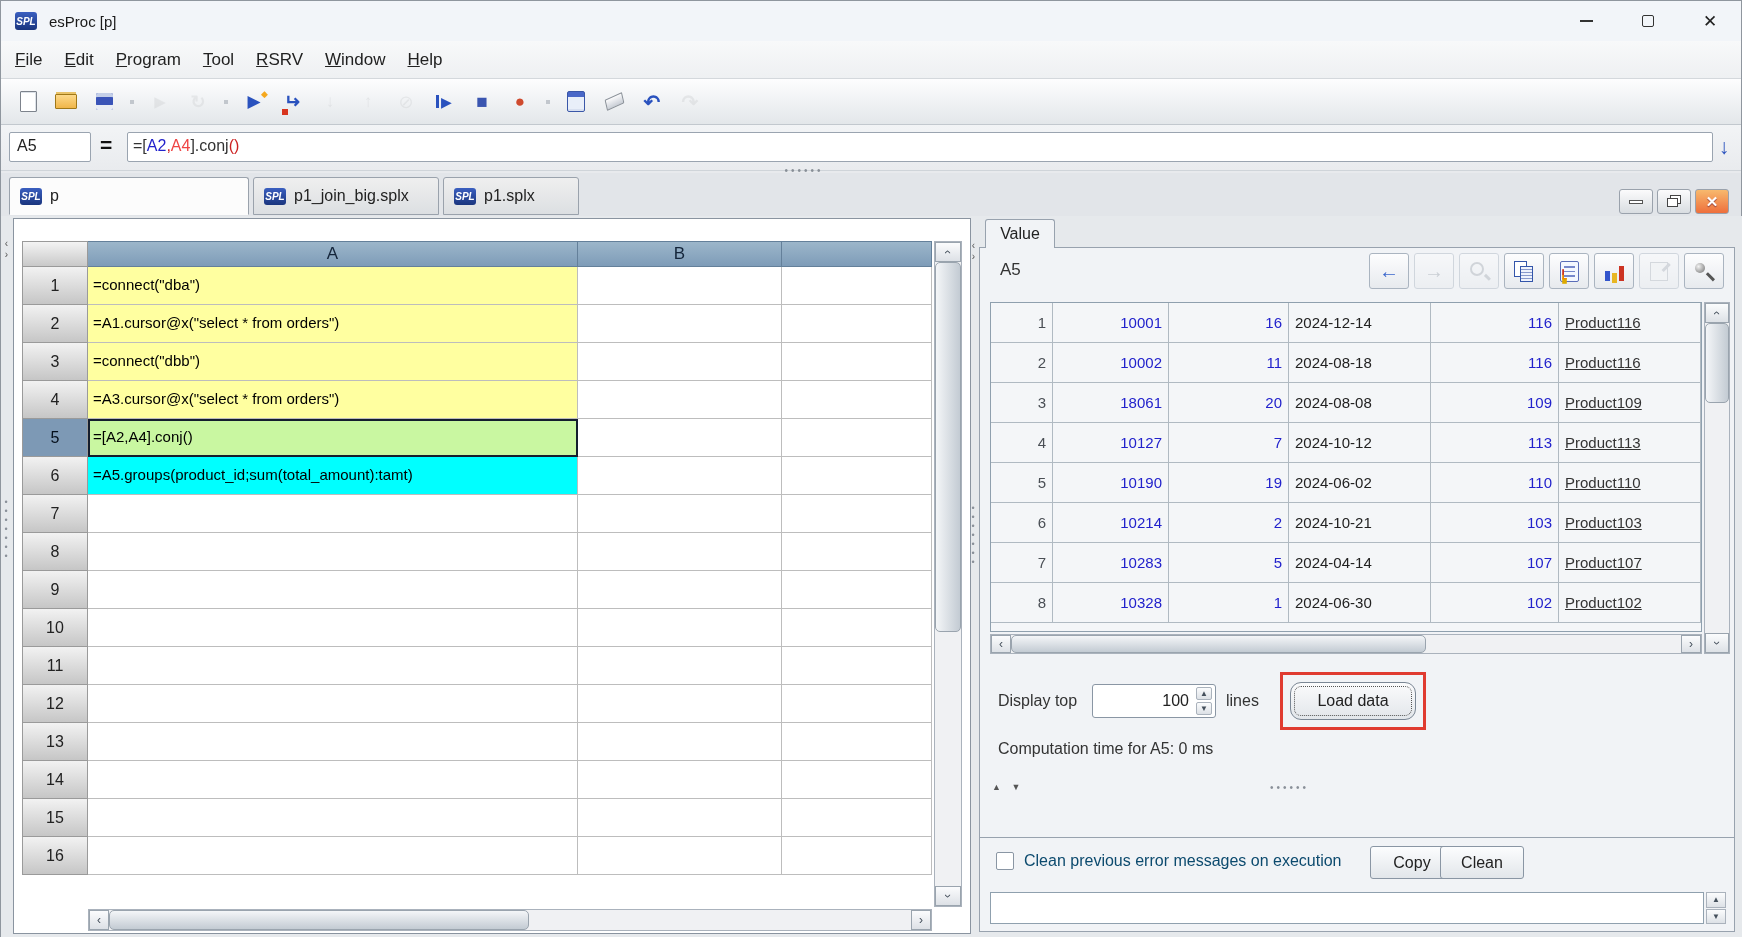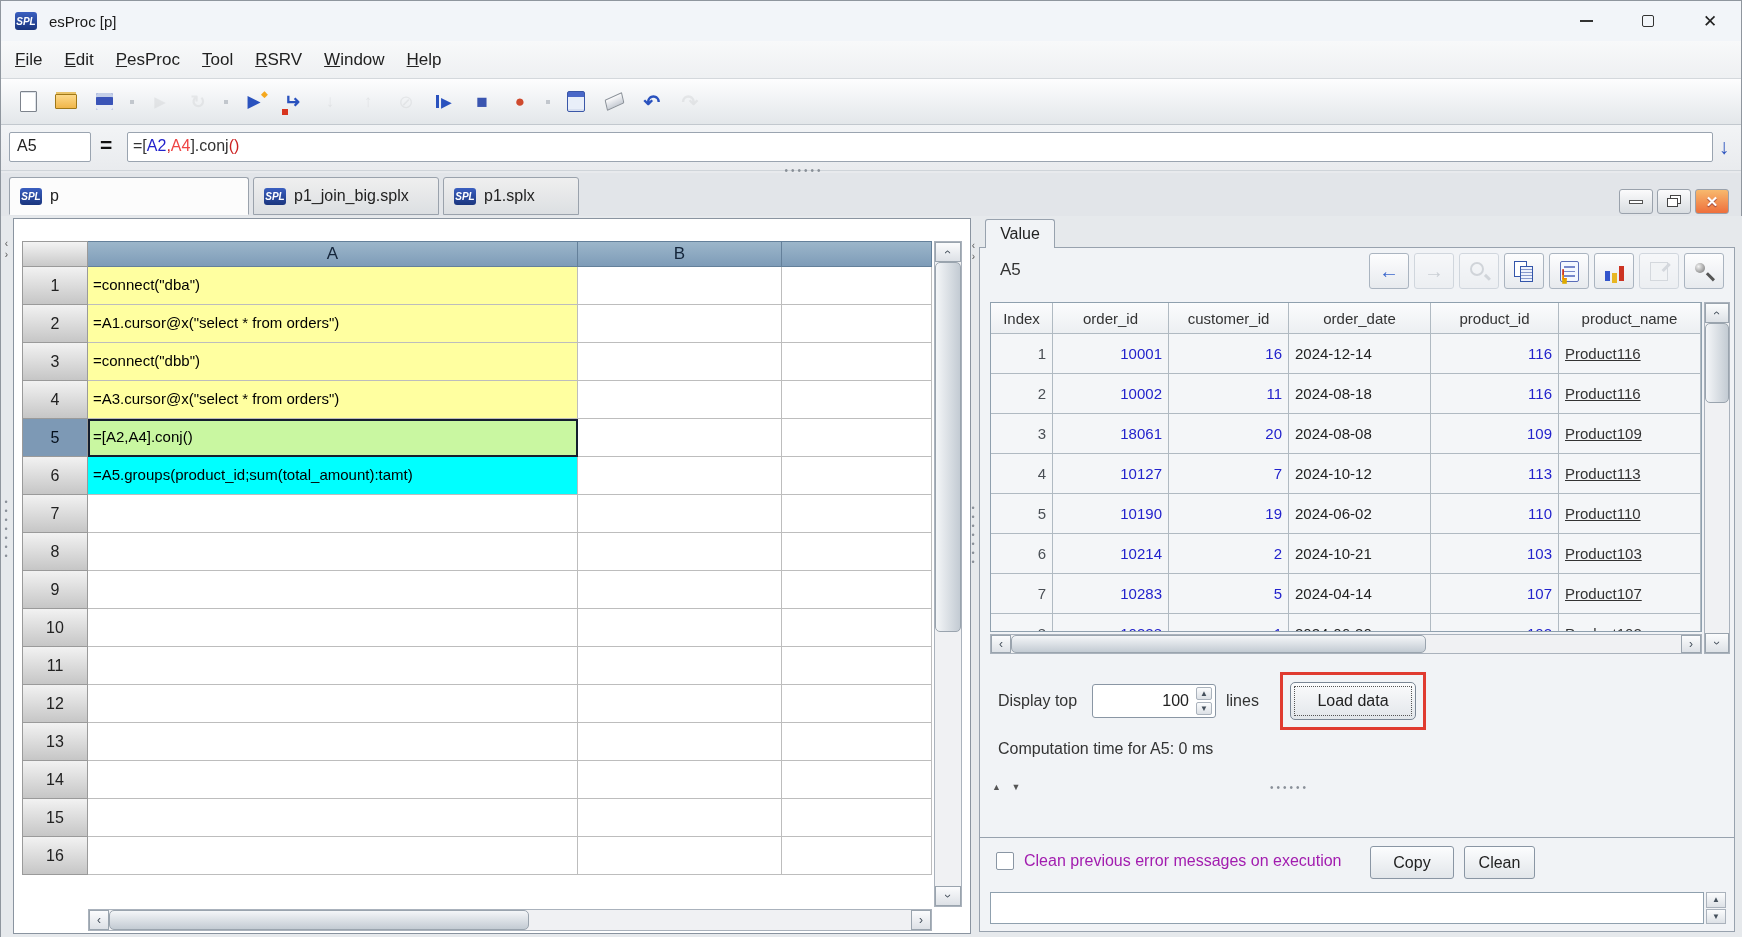--- a/index.html
+++ b/index.html
@@ -136,35 +136,35 @@
   .vt-str { color:#333; text-decoration:underline; }
 
   
   .red-box { position:absolute; left:300px; top:424px; width:146px; height:58px; border:3px solid #e03b30; }
   .dt-label { position:absolute; left:18px; top:444px; font-size:16px; color:#333; }
   .spinner { position:absolute; left:112px; top:436px; width:124px; height:34px; background:#fff; border:1px solid #8a96a4; border-radius:3px; }
   .spin-val { position:absolute; right:26px; top:7px; font-size:16px; color:#222; }
   .spin-btns { position:absolute; right:3px; top:2px; width:16px; height:28px; display:flex; flex-direction:column; gap:2px; }
   .spin-btns span { flex:1; font-size:8px; color:#45505c; display:flex; align-items:center; justify-content:center; background:linear-gradient(#fbfcfd,#dde1e6); border:1px solid #aab2bc; border-radius:2px; }
   .dt-lines { position:absolute; left:246px; top:444px; font-size:16px; color:#333; }
-  .load-btn { position:absolute; left:310px; top:434px; width:126px; height:38px; background:linear-gradient(#fbfbfc,#e2e6ea); border:1px solid #7a8694; border-radius:5px; font-size:16px; color:#222; display:flex; align-items:center; justify-content:center; outline:1px dotted #555; outline-offset:-5px; }
+  .load-btn { position:absolute; left:310px; top:434px; width:126px; height:38px; background:linear-gradient(#fbfbfc,#e2e6ea); border:1px solid #7a8694; border-radius:11px; font-size:16px; color:#222; display:flex; align-items:center; justify-content:center; outline:1px dotted #555; outline-offset:-5px; }
   .comp-time { position:absolute; left:18px; top:492px; font-size:16px; color:#333; }
 
   
   .mini-arrows { position:absolute; left:12px; top:534px; font-size:9px; color:#555; letter-spacing:4px; }
   .mini-dots { position:absolute; left:290px; top:534px; font-size:10px; color:#8a9099; letter-spacing:3px; }
   .btabs { position:absolute; left:4px; top:551px; height:39px; display:flex; align-items:flex-end; gap:2px; }
   .btab { height:34px; padding:6px 12px 0; font-size:15.5px; color:#222; background:linear-gradient(#f7f8f9,#dfe2e6); border:1px solid #9aa4ae; border-radius:4px 4px 0 0; white-space:nowrap; }
   .btab.active { background:#f1f3f6; height:38px; border-bottom:none; position:relative; z-index:2; }
   .output-box { position:absolute; left:0; top:589px; width:754px; height:94px; background:#f1f3f6; border-top:1px solid #98a2ae; }
   .chkbox { position:absolute; left:16px; top:14px; width:18px; height:18px; background:#fff; border:1.5px solid #8a96a4; border-radius:2px; }
-  .chk-label { position:absolute; left:44px; top:14px; font-size:16px; color:#a21caf; }
+  .chk-label { position:absolute; left:44px; top:14px; font-size:16px; color:#0c4a6e; }
   .ob-btn { position:absolute; top:8px; height:33px; background:linear-gradient(#fcfdfe,#e2e6ea); border:1px solid #8a96a4; border-radius:3px; font-size:16px; color:#222; display:flex; align-items:center; justify-content:center; }
   .ob-copy { left:390px; width:84px; }
-  .ob-clean { left:484px; width:71px; }
+  .ob-clean { left:460px; width:84px; }
   .log-area { position:absolute; left:10px; top:54px; width:714px; height:32px; background:#fff; border:1px solid #8fa0ae; }
   .log-scroll { position:absolute; left:726px; top:54px; width:20px; height:32px; display:flex; flex-direction:column; gap:1px; }
   .log-scroll span { flex:1; font-size:8px; color:#45505c; display:flex; align-items:center; justify-content:center; background:linear-gradient(#fbfcfd,#dde1e6); border:1px solid #aab2bc; }
 </style>
 </head>
 <body>
 
 <div class="window">
 
   <div class="titlebar">
@@ -177,21 +177,21 @@
       <div class="win-btn wb-max">
           <i></i>
         </div>
       <div class="win-btn wb-close">✕</div>
     </div>
   </div>
 
   <div class="menubar" id="menubar">
       <div class="menu-item"><span class="u">F</span><span>ile</span></div>
       <div class="menu-item"><span class="u">E</span><span>dit</span></div>
-      <div class="menu-item"><span class="u">P</span><span>esProc</span></div>
+      <div class="menu-item"><span class="u">P</span><span>rogram</span></div>
       <div class="menu-item"><span class="u">T</span><span>ool</span></div>
       <div class="menu-item"><span class="u">R</span><span>SRV</span></div>
       <div class="menu-item"><span class="u">W</span><span>indow</span></div>
       <div class="menu-item"><span class="u">H</span><span>elp</span></div>
     </div>
 
   <div class="toolbar" id="toolbar">
       <div class="ticon i-new"></div>
       <div class="ticon i-open"></div>
       <div class="ticon i-save"></div>
@@ -387,28 +387,20 @@
             <div class="vbtn v-forward dis"></div>
             <div class="vbtn v-preview dis"></div>
             <div class="vbtn v-copy"></div>
             <div class="vbtn v-form"></div>
             <div class="vbtn v-chart"></div>
             <div class="vbtn v-analyze dis"></div>
             <div class="vbtn v-pin"></div>
           </div>
 
         <div class="vtable" id="vtable">
-            <div class="vt-row vt-head">
-              <div class="vt-cell" style="width: 62px;">Index</div>
-              <div class="vt-cell" style="width: 116px;">order_id</div>
-              <div class="vt-cell" style="width: 120px;">customer_id</div>
-              <div class="vt-cell" style="width: 142px;">order_date</div>
-              <div class="vt-cell" style="width: 128px;">product_id</div>
-              <div class="vt-cell" style="width: 142px;">product_name</div>
-            </div>
             <div class="vt-row">
               <div class="vt-cell vt-idx" style="width: 62px;">1</div>
               <div class="vt-cell vt-num" style="width: 116px;">10001</div>
               <div class="vt-cell vt-num" style="width: 120px;">16</div>
               <div class="vt-cell vt-date" style="width: 142px;">2024-12-14</div>
               <div class="vt-cell vt-num" style="width: 128px;">116</div>
               <div class="vt-cell vt-str" style="width: 142px;">Product116</div>
             </div>
             <div class="vt-row">
               <div class="vt-cell vt-idx" style="width: 62px;">2</div>

